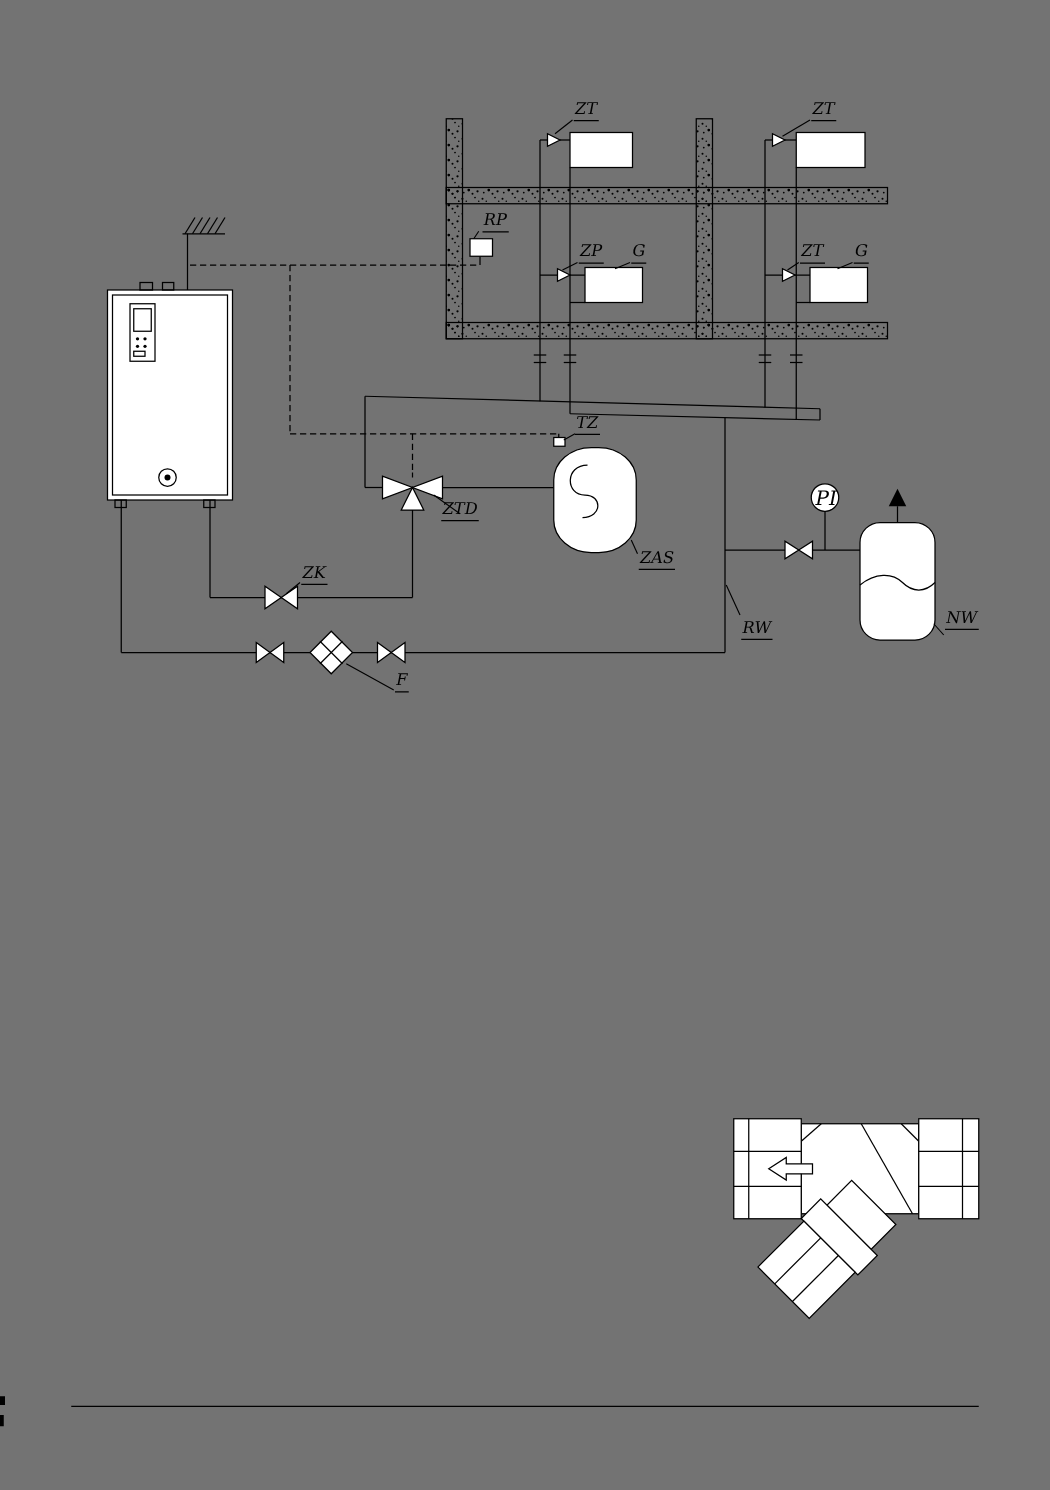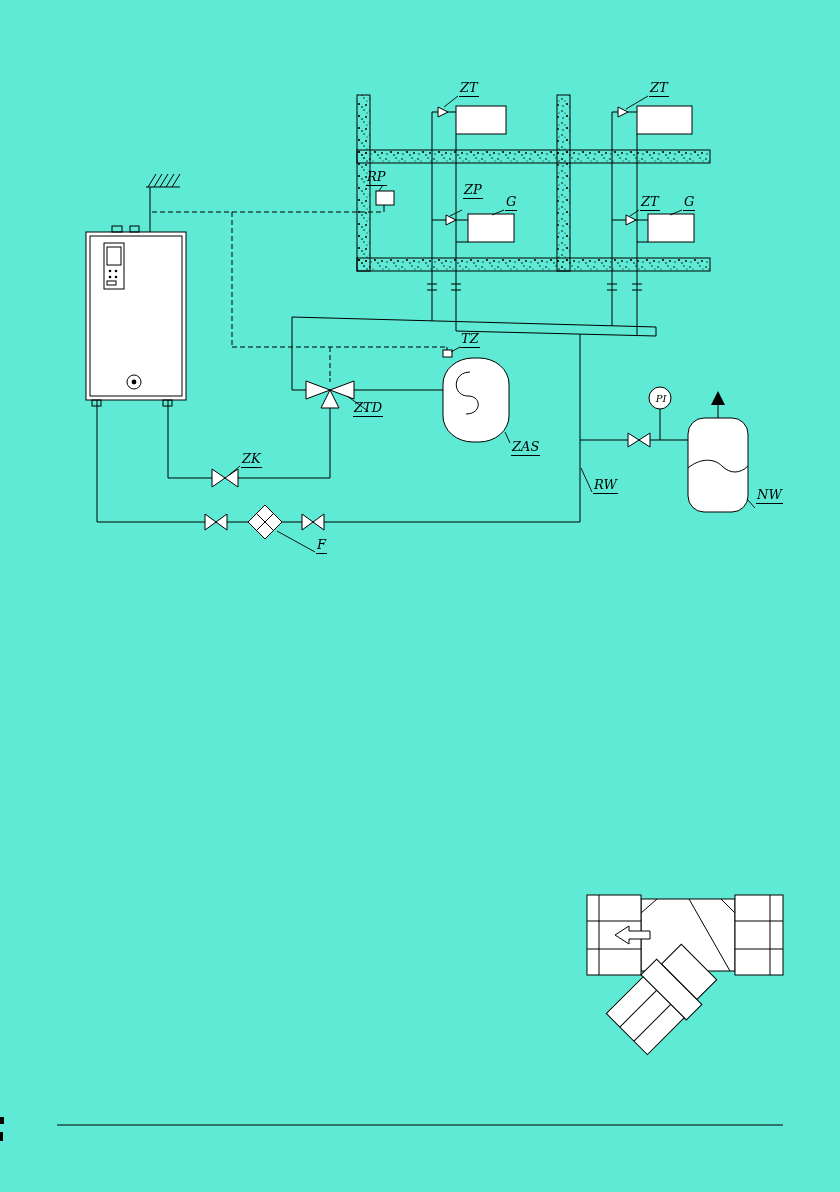--- a/index.html
+++ b/index.html
@@ -1,22 +1,22 @@
 <!DOCTYPE html>
 <html><head>
 <meta charset="utf-8">
 <style>
   html,body{margin:0;padding:0;background:#ffffff;}
-  .page{position:relative;width:840px;height:1192px;background:#5eead4;overflow:hidden;
+  .page{position:relative;width:840px;height:1192px;background:#737373;overflow:hidden;
         font-family:"DejaVu Serif",serif;}
   .page svg{position:absolute;left:0;top:0;}
   .lbl{position:absolute;font-style:italic;font-size:13px;line-height:14px;color:#000;
        border-bottom:1px solid #000;padding:0 1px 1px 1px;white-space:nowrap;}
   .lbl.nou{border-bottom:none;}
-  .pi-lbl{width:20px;text-align:center;font-size:10px;line-height:11px;}
+  .pi-lbl{width:20px;text-align:center;font-size:16px;line-height:11px;}
 </style>
 </head>
 <body>
 
 <div class="page">
 
 <svg width="840" height="1192" viewBox="0 0 840 1192" fill="none" stroke="#000" stroke-width="1">
   <defs>
     <pattern id="speck" width="16" height="12" patternUnits="userSpaceOnUse">
       <g fill="#000" stroke="none">
@@ -241,27 +241,27 @@
 
   <line x1="57" y1="1125" x2="783" y2="1125"></line>
   <g fill="#000" stroke="none">
     <rect x="0" y="1117" width="4" height="7"></rect>
     <rect x="0" y="1132" width="3" height="9"></rect>
   </g>
 </svg>
 
 <div class="lbl" style="left:459px;top:81px">ZT</div>
 <div class="lbl" style="left:649px;top:81px">ZT</div>
-<div class="lbl" style="left:366px;top:170px">RP</div>
-<div class="lbl" style="left:463px;top:183px">ZP</div>
+<div class="lbl" style="left:386px;top:170px">RP</div>
+<div class="lbl" style="left:463px;top:195px">ZP</div>
 <div class="lbl" style="left:505px;top:195px">G</div>
 <div class="lbl" style="left:640px;top:195px">ZT</div>
 <div class="lbl" style="left:683px;top:195px">G</div>
 <div class="lbl" style="left:460px;top:332px">TZ</div>
 <div class="lbl" style="left:353px;top:401px">ZTD</div>
 <div class="lbl" style="left:511px;top:440px">ZAS</div>
 <div class="lbl" style="left:241px;top:452px">ZK</div>
-<div class="lbl" style="left:593px;top:478px">RW</div>
+<div class="lbl" style="left:593px;top:496px">RW</div>
 <div class="lbl" style="left:756px;top:488px">NW</div>
 <div class="lbl" style="left:316px;top:538px">F</div>
 <div class="lbl nou pi-lbl" style="left:650px;top:393px">PI</div>
 
 </div>
 
 </body></html>

